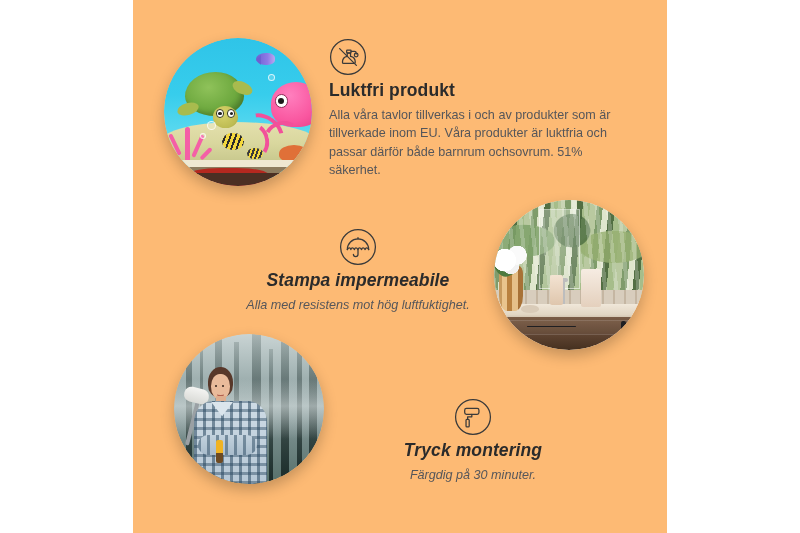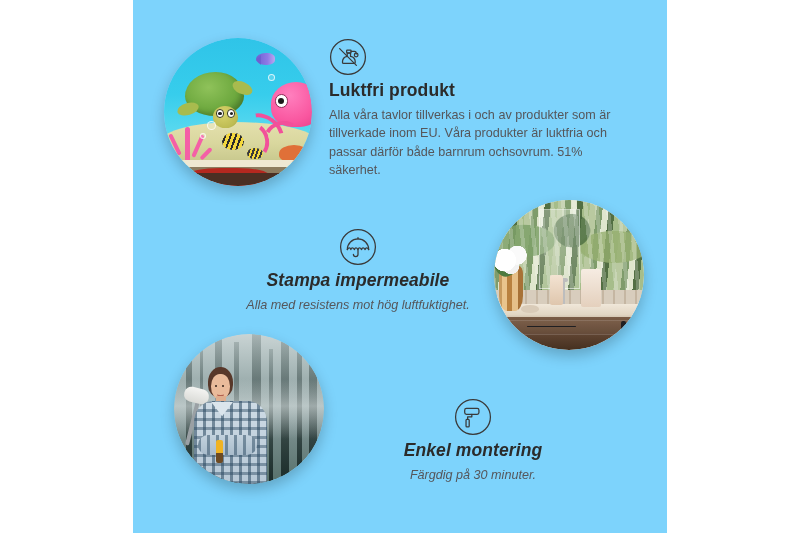--- a/index.html
+++ b/index.html
@@ -22,21 +22,21 @@
     background: #ffffff;
   }
 
   
   .panel {
     position: absolute;
     left: 133px;
     top: 0;
     width: 534px;
     height: 533px;
-    background: #7dd3fc;
+    background: #fdba74;
     overflow: hidden;
   }
 
   
   .circle-img {
     position: absolute;
     border-radius: 50%;
     overflow: hidden;
     box-shadow: 0 6px 14px rgba(0,0,0,0.22);
   }
@@ -537,18 +537,18 @@
 
     <div class="feature align-center" style="left:175px; top:398px; width:330px;">
       <span class="icon-wrap">
         <svg class="icon-ring" viewBox="0 0 48 48" fill="none" stroke="#3a3a3a" stroke-width="1.6" stroke-linecap="round" stroke-linejoin="round">
           <circle cx="24" cy="24" r="22"></circle>
           <rect x="13.5" y="13.2" width="18" height="7.4" rx="2.2"></rect>
           <path d="M22.5 20.6v3.1h-5.3v3.3"></path>
           <rect x="15.2" y="27" width="4" height="9.4" rx="1.1"></rect>
         </svg>
       </span>
-      <h2>Enkel montering</h2>
+      <h2>Tryck montering</h2>
       <p>Färgdig på 30 minuter.</p>
     </div>
 
   </div>
 </div>
 
 </body></html>

